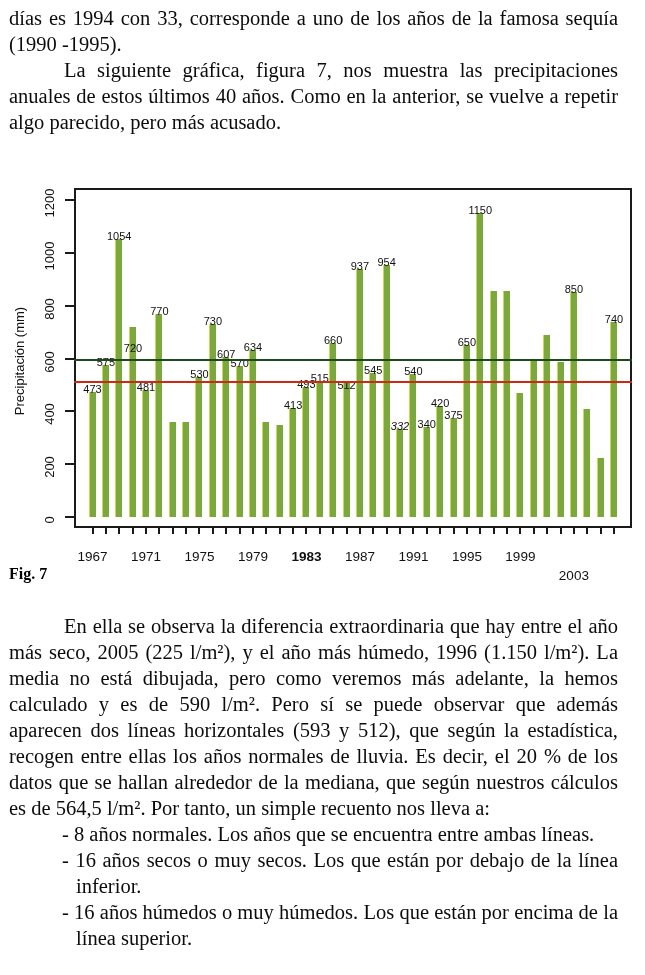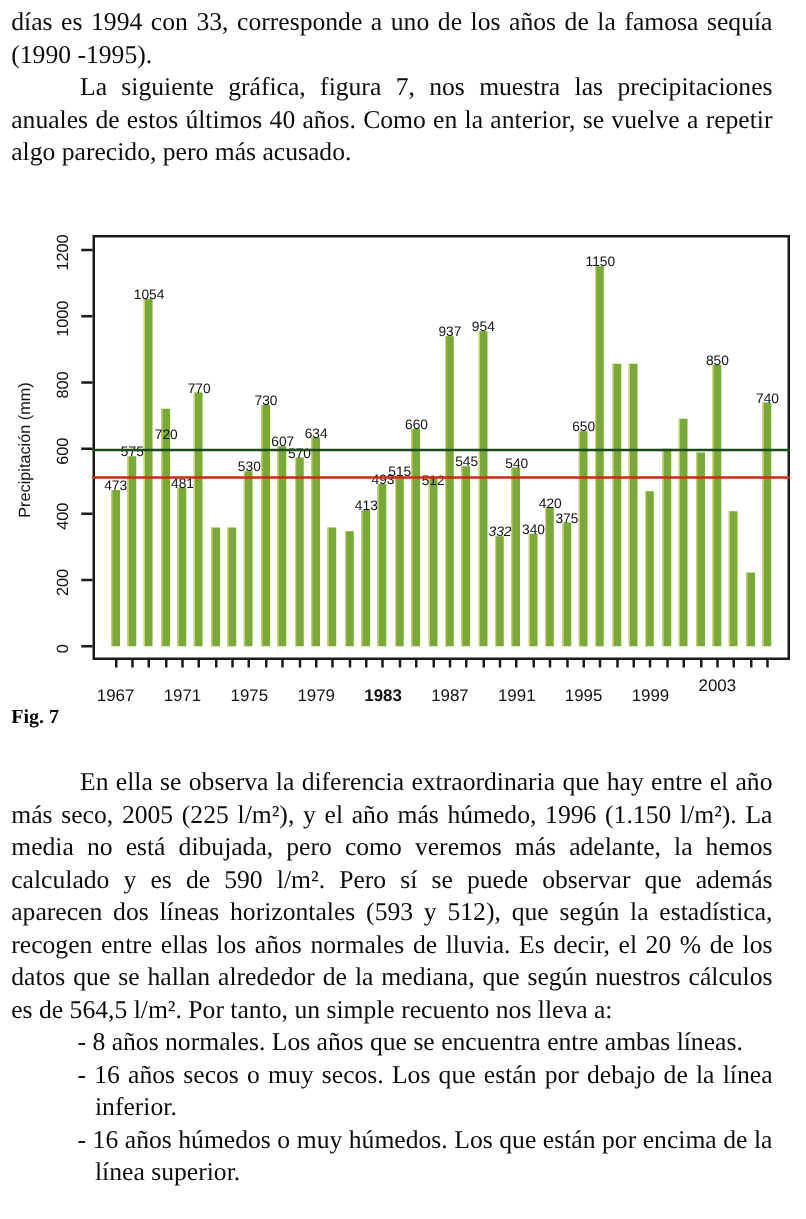--- a/index.html
+++ b/index.html
@@ -183,21 +183,21 @@
       <div class="xtick-label" style="left: 500.404px; top: 403px;">1999</div>
       <div class="bar" style="left: 529.776px; top: 217.5px; width: 7px; height: 158.5px; background: rgb(122, 168, 60); border-left: 1px solid rgb(205, 215, 88);"></div>
       <div class="xtick-line" style="left: 532.776px; top: 387px; width: 2px; height: 6px;"></div>
       <div class="bar" style="left: 543.148px; top: 193.725px; width: 7px; height: 182.275px; background: rgb(122, 168, 60); border-left: 1px solid rgb(205, 215, 88);"></div>
       <div class="xtick-line" style="left: 546.148px; top: 387px; width: 2px; height: 6px;"></div>
       <div class="bar" style="left: 556.52px; top: 221.463px; width: 7px; height: 154.537px; background: rgb(122, 168, 60); border-left: 1px solid rgb(205, 215, 88);"></div>
       <div class="xtick-line" style="left: 559.52px; top: 387px; width: 2px; height: 6px;"></div>
       <div class="bar" style="left: 569.892px; top: 151.458px; width: 7px; height: 224.542px; background: rgb(122, 168, 60); border-left: 1px solid rgb(205, 215, 88);"></div>
       <div class="bar-label" style="left: 553.892px; top: 135.458px; width: 40px;">850</div>
       <div class="xtick-line" style="left: 572.892px; top: 387px; width: 2px; height: 6px;"></div>
-      <div class="xtick-label" style="left: 553.892px; top: 395px;">2003</div>
+      <div class="xtick-label" style="left: 553.892px; top: 422px;">2003</div>
       <div class="bar" style="left: 583.264px; top: 267.692px; width: 7px; height: 108.308px; background: rgb(122, 168, 60); border-left: 1px solid rgb(205, 215, 88);"></div>
       <div class="xtick-line" style="left: 586.264px; top: 387px; width: 2px; height: 6px;"></div>
       <div class="bar" style="left: 596.636px; top: 316.562px; width: 7px; height: 59.4375px; background: rgb(122, 168, 60); border-left: 1px solid rgb(205, 215, 88);"></div>
       <div class="xtick-line" style="left: 599.636px; top: 387px; width: 2px; height: 6px;"></div>
       <div class="bar" style="left: 610.008px; top: 180.517px; width: 7px; height: 195.483px; background: rgb(122, 168, 60); border-left: 1px solid rgb(205, 215, 88);"></div>
       <div class="bar-label" style="left: 594.008px; top: 164.517px; width: 40px;">740</div>
       <div class="xtick-line" style="left: 613.008px; top: 387px; width: 2px; height: 6px;"></div>
       <div class="hline" style="top: 218.349px; height: 2px; background: rgb(29, 74, 29); z-index: 5;"></div>
       <div class="hline" style="top: 239.747px; height: 2px; background: rgb(207, 40, 19); z-index: 5;"></div>
     </div>

